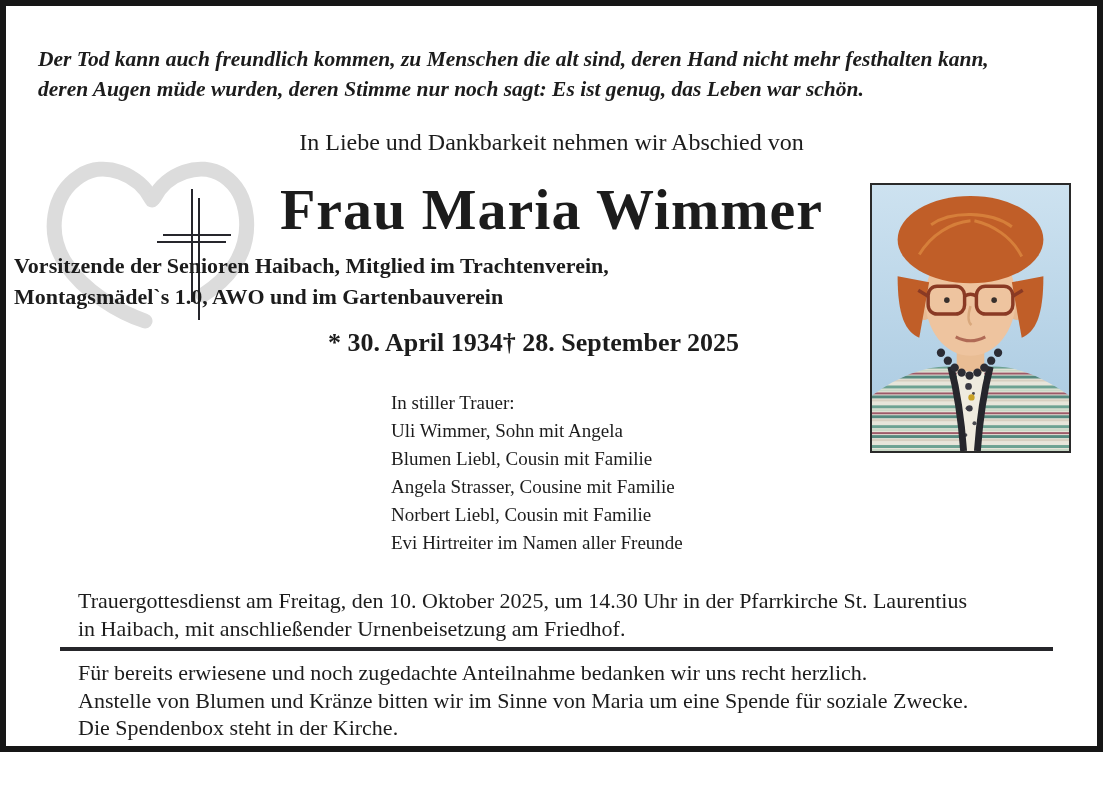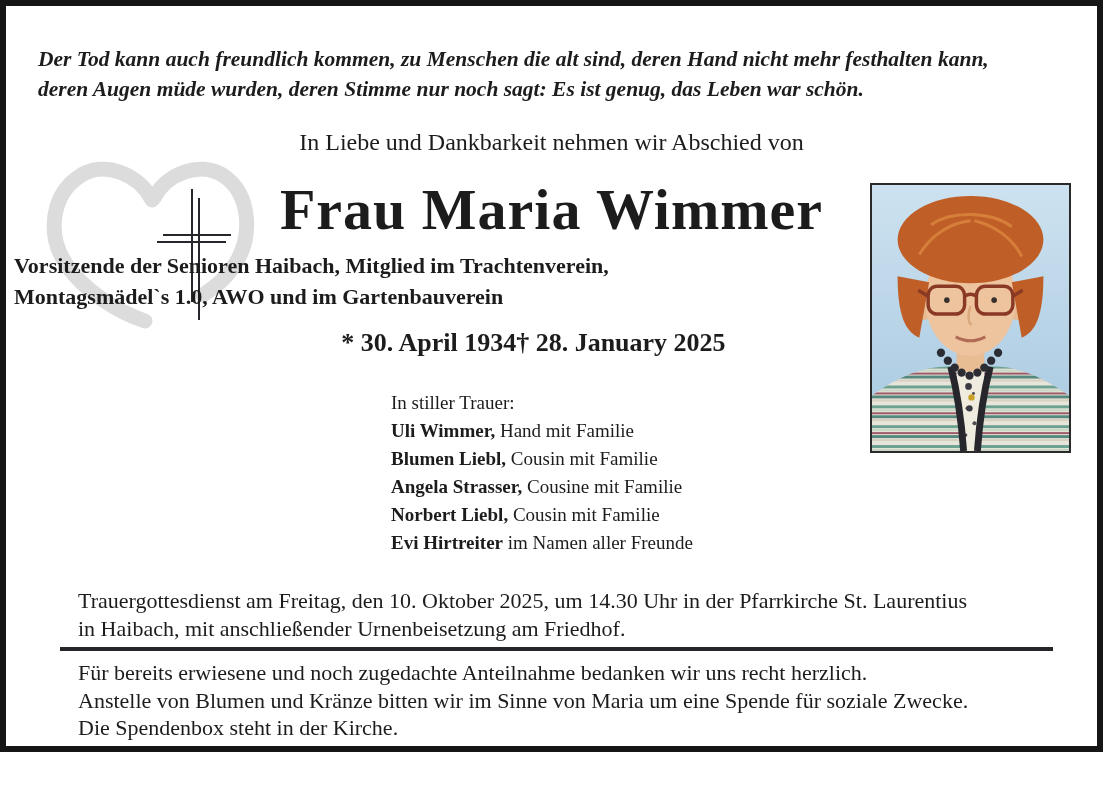--- a/index.html
+++ b/index.html
@@ -57,21 +57,21 @@
     font-weight: bold;
     white-space: nowrap;
   }
   .mourning {
     position: absolute;
     left: 385px; top: 383px;
     font-size: 19px;
     line-height: 28px;
     white-space: nowrap;
   }
-  .mourner-name { font-weight: bold; }
+  .mourner-name { font-weight: normal; }
   .service {
     position: absolute;
     left: 72px; top: 581px; right: 40px;
     font-size: 22px;
     line-height: 27.5px;
     white-space: nowrap;
   }
   .separator {
     position: absolute;
     left: 54px; right: 44px; top: 641px;
@@ -128,21 +128,21 @@
 
   <h1 class="name">Frau Maria Wimmer</h1>
 
   <div class="roles">
     <div>Vorsitzende der Senioren Haibach, Mitglied im Trachtenverein,</div>
     <div>Montagsmädel`s 1.0, AWO und im Gartenbauverein</div>
   </div>
 
   <div class="dates">
     <span>* 30. April 1934</span>
-    <span>† 28. January 2025</span>
+    <span>† 28. September 2025</span>
   </div>
 
   <div class="photo">
     <svg viewBox="0 0 200 268" xmlns="http://www.w3.org/2000/svg" preserveAspectRatio="none">
       <defs>
         <linearGradient id="bgGrad" x1="0" y1="0" x2="0" y2="1">
           <stop offset="0" stop-color="#cde2f0"></stop>
           <stop offset="1" stop-color="#a7c8e0"></stop>
         </linearGradient>
         <pattern id="knit" width="200" height="20" patternUnits="userSpaceOnUse">
@@ -204,21 +204,21 @@
           <circle cx="99" cy="225" r="3.2" fill="#3a3a44"></circle>
         </g>
       </g>
     </svg>
   </div>
 
   <div class="mourning">
     <div>In stiller Trauer:</div>
     <div class="mourner-row">
       <span class="mourner-name">Uli Wimmer,</span>
-      <span>Hand mit Familie</span>
+      <span>Sohn mit Angela</span>
     </div>
     <div class="mourner-row">
       <span class="mourner-name">Blumen Liebl,</span>
       <span>Cousin mit Familie</span>
     </div>
     <div class="mourner-row">
       <span class="mourner-name">Angela Strasser,</span>
       <span>Cousine mit Familie</span>
     </div>
     <div class="mourner-row">

